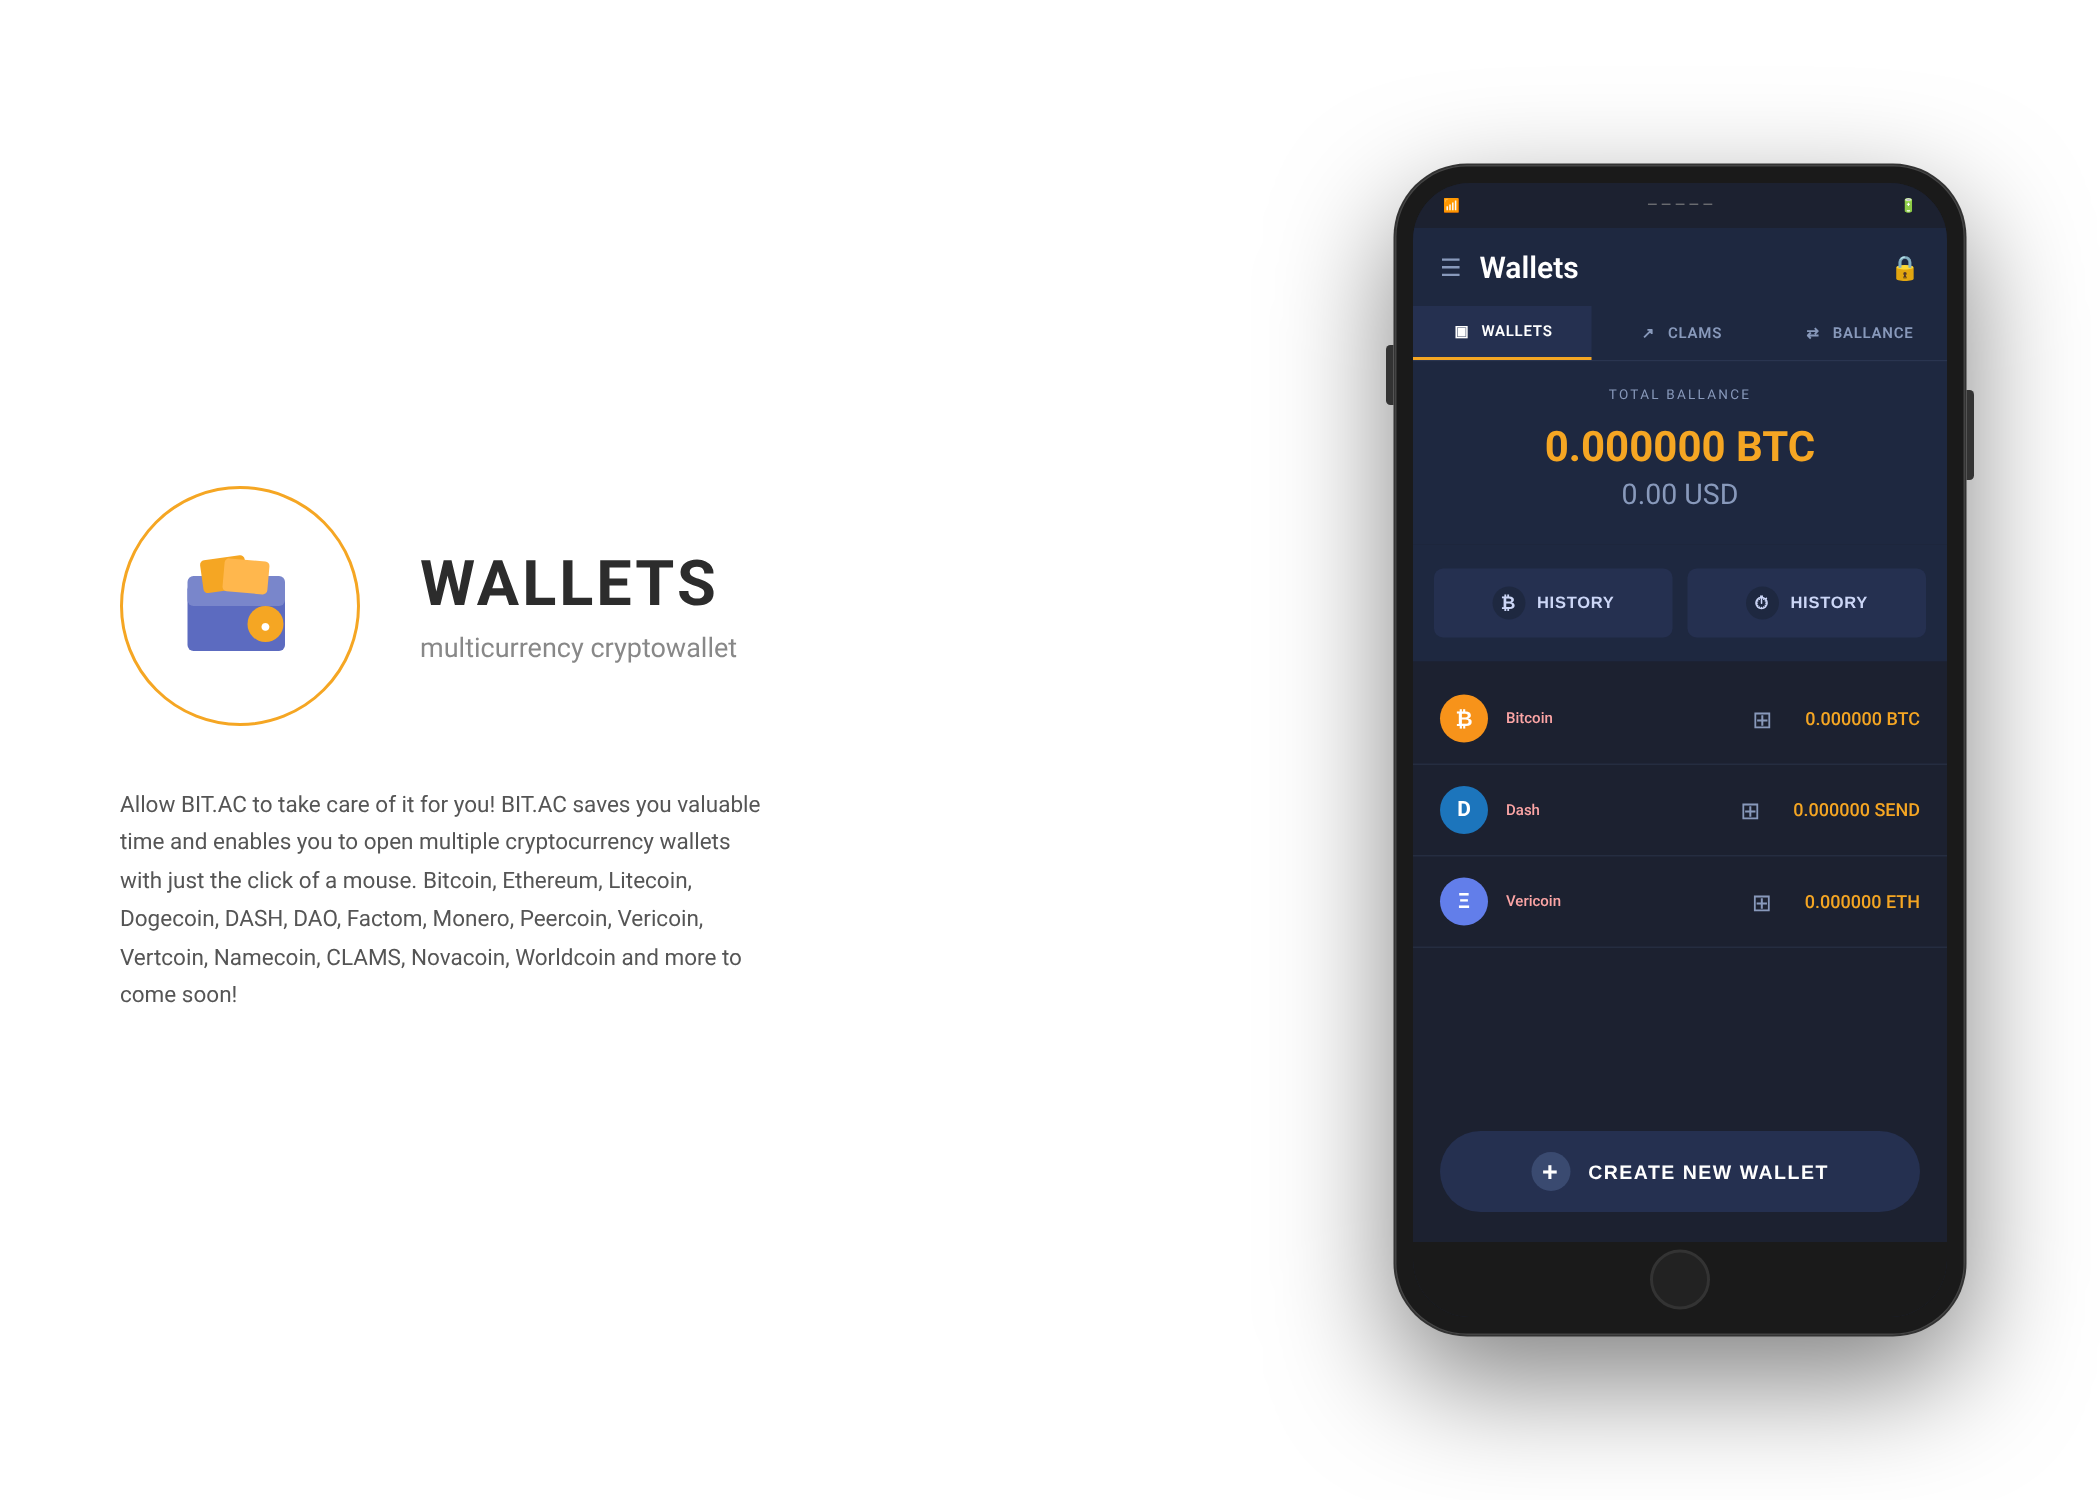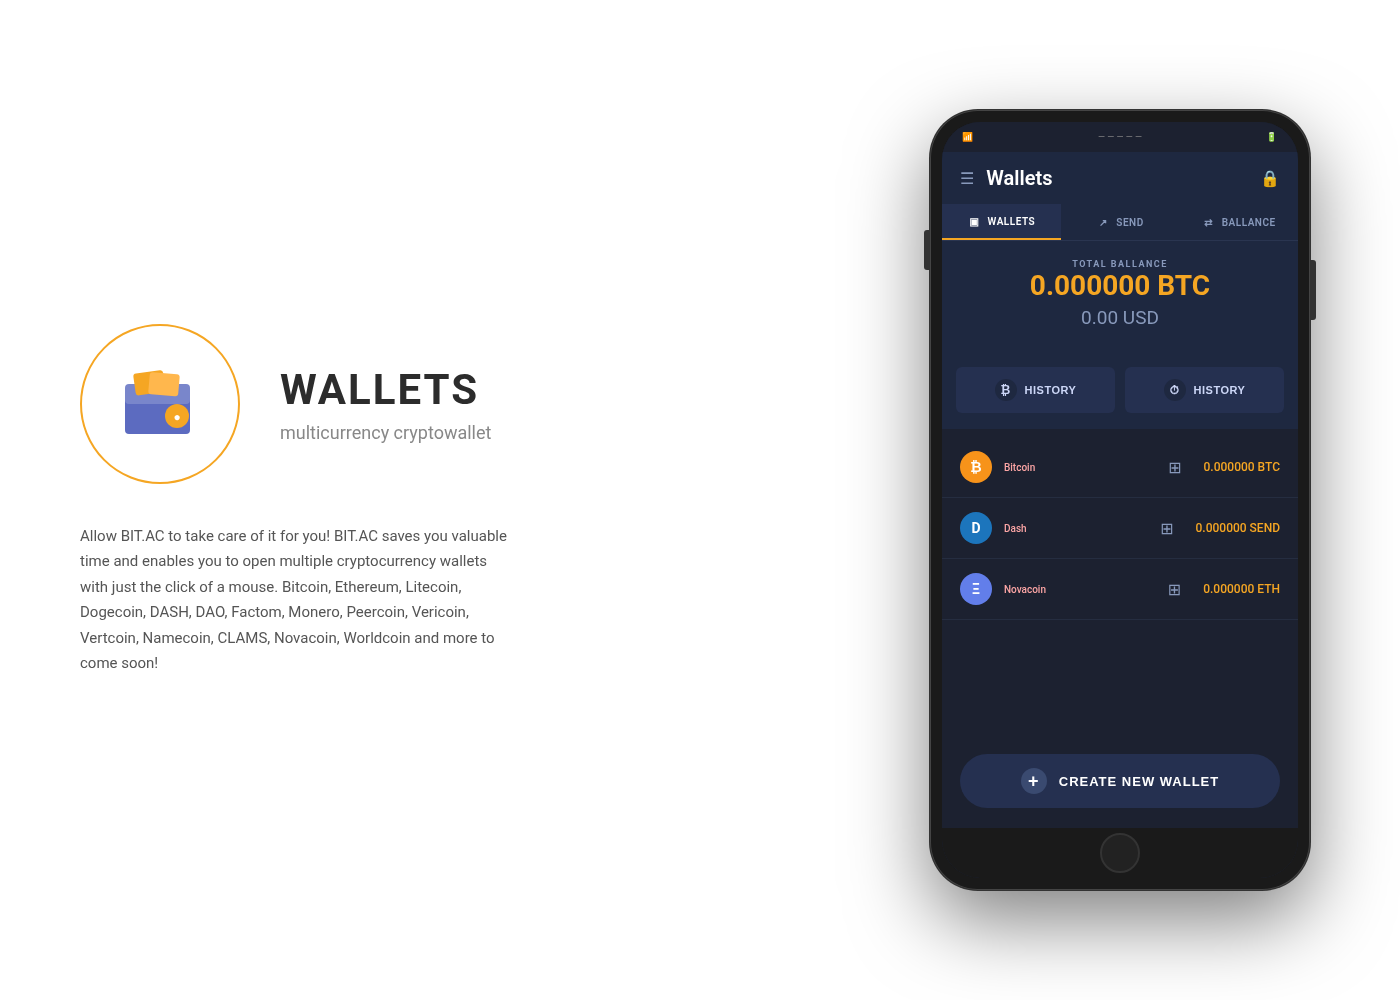--- a/index.html
+++ b/index.html
@@ -231,22 +231,21 @@
       background: #1e2840;
       padding: 18px 20px 22px;
       text-align: center;
       flex-shrink: 0;
     }
 
     .balance-label {
       font-size: 9px;
       color: #8899bb;
       letter-spacing: 1.5px;
-      margin-bottom: 0;
-      font-weight: bold;
+      margin-bottom: 12px;
     }
 
     .balance-amount {
       font-size: 28px;
       font-weight: 700;
       color: #f5a623;
       margin-bottom: 4px;
     }
 
     .balance-usd {
@@ -451,21 +450,21 @@
           <span class="header-right">🔒</span>
         </div>
 
         <div class="tab-bar">
           <div class="tab-item active">
             <div class="tab-icon">▣</div>
             <span>WALLETS</span>
           </div>
           <div class="tab-item">
             <div class="tab-icon">↗</div>
-            <span>SEND</span>
+            <span>CLAMS</span>
           </div>
           <div class="tab-item">
             <div class="tab-icon">⇄</div>
             <span>BALLANCE</span>
           </div>
         </div>
 
         <div class="balance-section">
           <div class="balance-label">TOTAL BALLANCE</div>
           <div class="balance-amount">0.000000 BTC</div>
@@ -494,21 +493,21 @@
 
           <div class="wallet-item">
             <div class="coin-icon dash">D</div>
             <span class="coin-name">Dash</span>
             <span class="qr-icon">⊞</span>
             <span class="coin-balance">0.000000 SEND</span>
           </div>
 
           <div class="wallet-item">
             <div class="coin-icon eth">Ξ</div>
-            <span class="coin-name">Novacoin</span>
+            <span class="coin-name">Vericoin</span>
             <span class="qr-icon">⊞</span>
             <span class="coin-balance">0.000000 ETH</span>
           </div>
         </div>
 
         <div class="create-wallet-section">
           <button class="create-wallet-btn">
             <div class="plus-circle">+</div>
             <span>CREATE NEW WALLET</span>
           </button>

